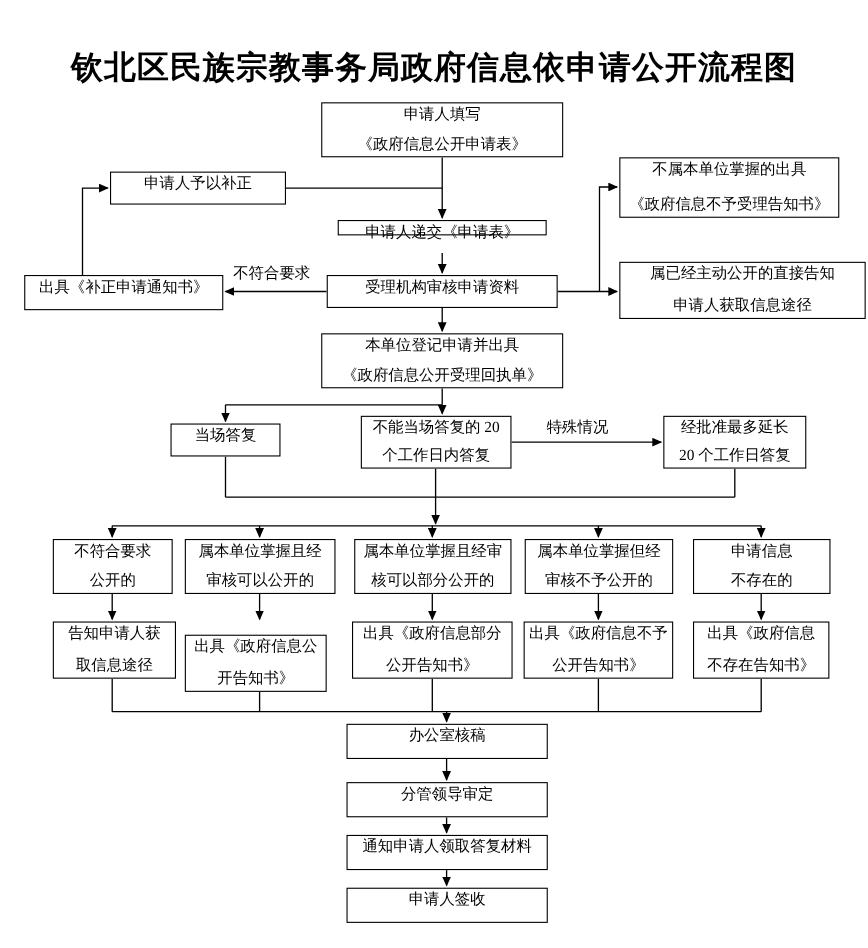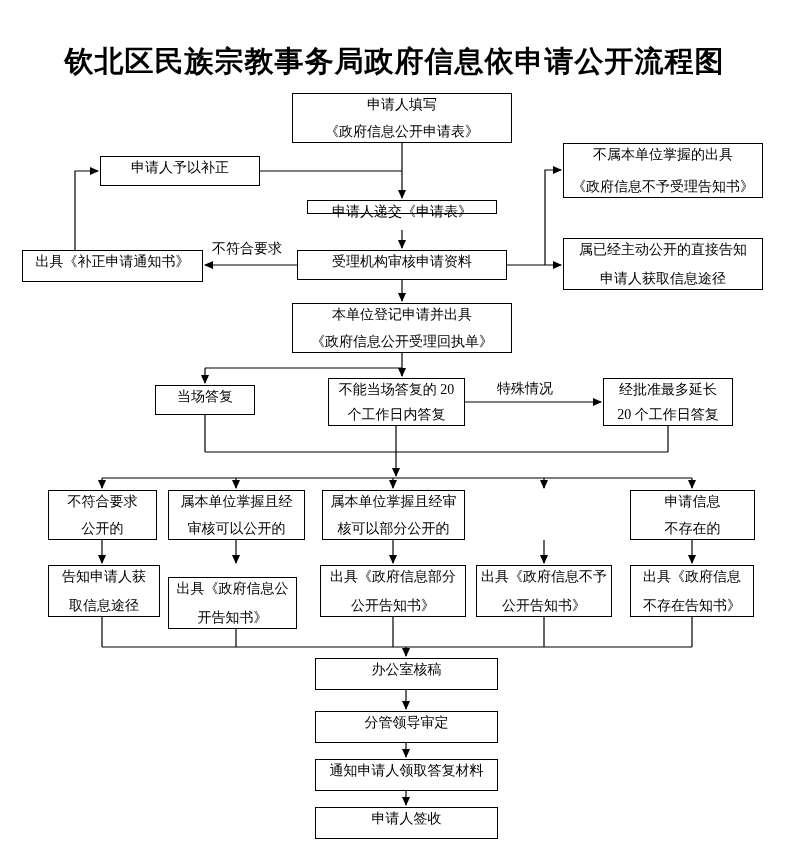--- a/index.html
+++ b/index.html
@@ -114,21 +114,21 @@
   </div>
 
   <div class="node" style="left:297px;top:250px;width:210px;height:30px">
     <span>受理机构审核申请资料</span>
   </div>
 
   <div class="node" style="left:22px;top:250px;width:181px;height:32px">
     <span>出具《补正申请通知书》</span>
   </div>
 
-  <div class="node" style="left:563px;top:238px;width:200px;height:52px">
+  <div class="node" style="left:563px;top:238px;width:224px;height:52px">
     <span>属已经主动公开的直接告知</span>
     <span>申请人获取信息途径</span>
   </div>
 
   <div class="node" style="left:292px;top:303px;width:220px;height:50px">
     <span>本单位登记申请并出具</span>
     <span>《政府信息公开受理回执单》</span>
   </div>
 
   <div class="node" style="left:155px;top:385px;width:100px;height:30px">
@@ -153,20 +153,24 @@
     <span>公开的</span>
   </div>
   <div class="node" style="left:168px;top:490px;width:137px;height:50px">
     <span>属本单位掌握且经</span>
     <span>审核可以公开的</span>
   </div>
   <div class="node" style="left:322px;top:490px;width:143px;height:50px">
     <span>属本单位掌握且经审</span>
     <span>核可以部分公开的</span>
   </div>
+  <div class="node" style="left:477px;top:490px;width:135px;height:50px">
+    <span>属本单位掌握但经</span>
+    <span>审核不予公开的</span>
+  </div>
   <div class="node" style="left:630px;top:490px;width:125px;height:50px">
     <span>申请信息</span>
     <span>不存在的</span>
   </div>
 
   <div class="node" style="left:48px;top:565px;width:112px;height:52px">
     <span>告知申请人获</span>
     <span>取信息途径</span>
   </div>
   <div class="node" style="left:168px;top:577px;width:129px;height:52px">

